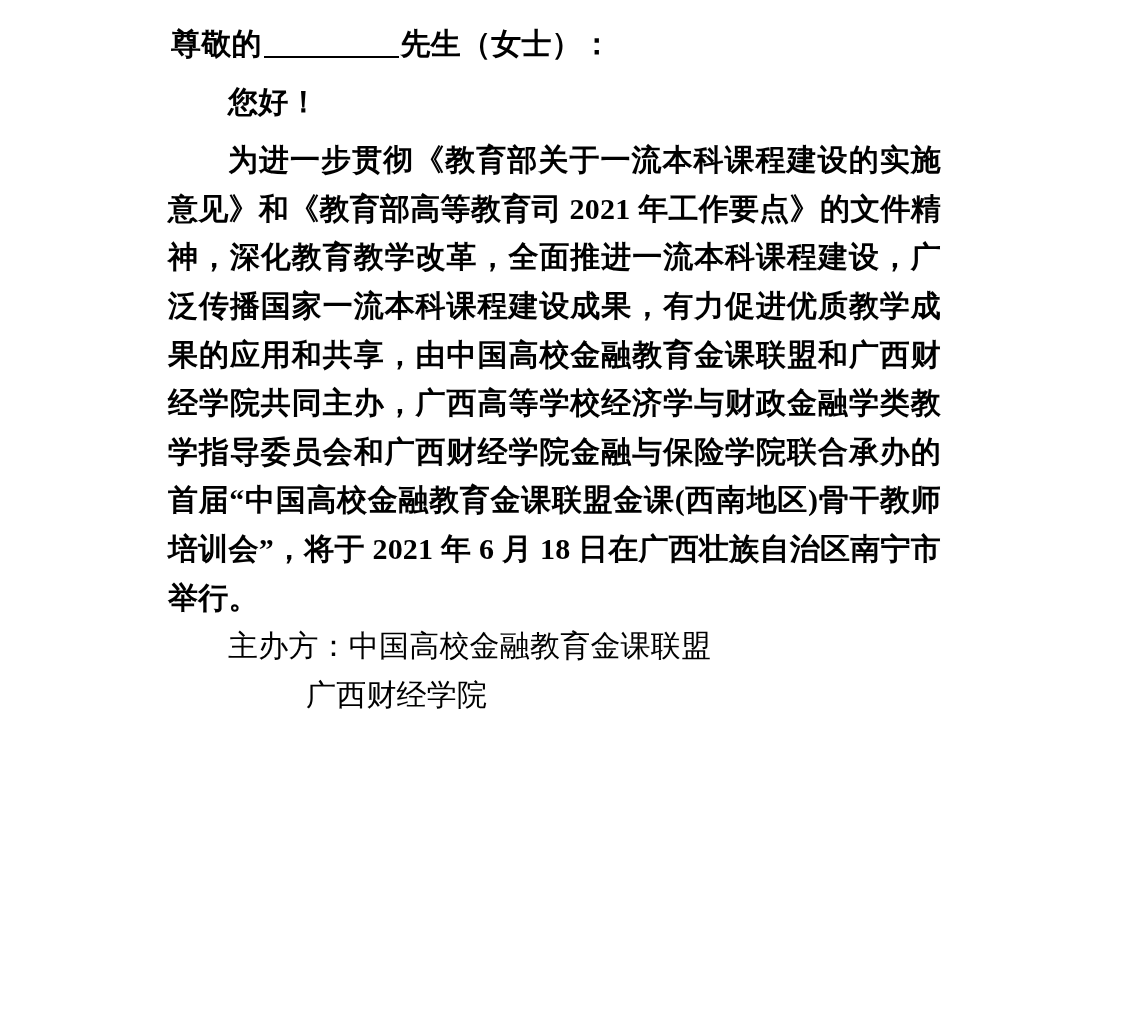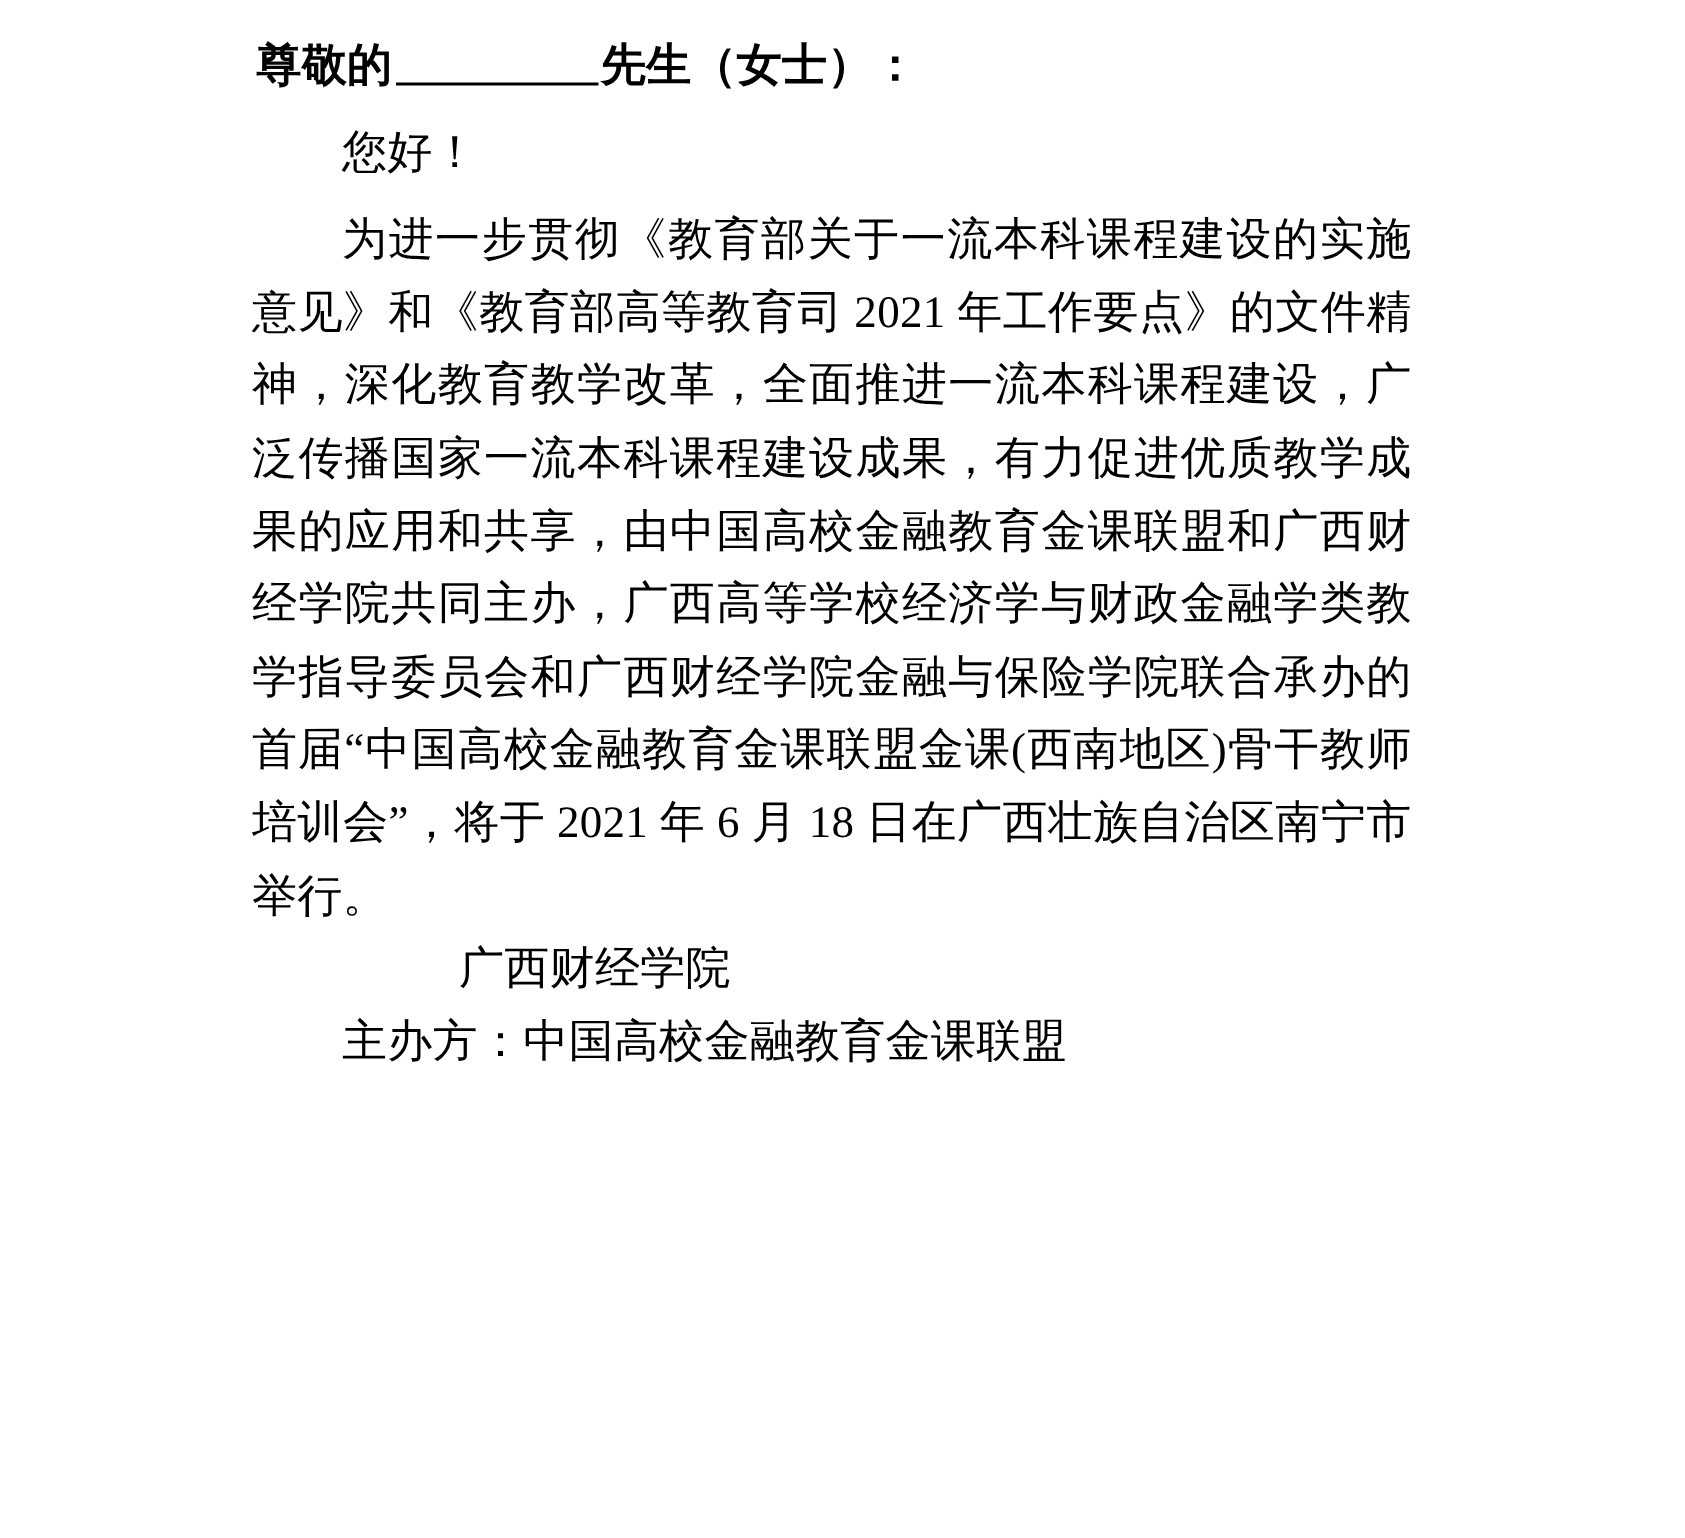--- a/index.html
+++ b/index.html
@@ -24,36 +24,37 @@
   .doc-body {
     font-size: 30px;
     line-height: 1.62;
     text-align: justify;
     text-justify: inter-ideograph;
     letter-spacing: 0.2px;
   }
   .para {
     margin: 0 0 0 0;
     text-indent: 2em;
+    font-weight: bold;
   }
   .salutation {
     font-weight: bold;
     text-indent: 0;
     margin: 0 0 9px 0;
     padding-left: 3px;
   }
   .blank-line {
     display: inline-block;
     width: 135px;
     border-bottom: 2px solid #000;
     vertical-align: -4px;
     margin: 0 2px;
   }
   .greeting {
-    font-weight: normal;
+    font-weight: bold;
     text-indent: 2em;
     margin: 0 0 10px 0;
   }
   .section-head {
     font-weight: bold;
     text-indent: 2em;
     margin: 6px 0 2px 0;
   }
   .org-line {
     text-indent: 2em;
@@ -70,17 +71,17 @@
   <div class="doc-body">
 
     <p class="salutation"><span>尊敬的</span><span class="blank-line"></span><span>先生（女士）：</span></p>
 
     <p class="greeting">您好！</p>
 
     <p class="para">为进一步贯彻《教育部关于一流本科课程建设的实施意见》和《教育部高等教育司 2021 年工作要点》的文件精神，深化教育教学改革，全面推进一流本科课程建设，广泛传播国家一流本科课程建设成果，有力促进优质教学成果的应用和共享，由中国高校金融教育金课联盟和广西财经学院共同主办，广西高等学校经济学与财政金融学类教学指导委员会和广西财经学院金融与保险学院联合承办的首届“中国高校金融教育金课联盟金课(西南地区)骨干教师培训会”，将于 2021 年 6 月 18 日在广西壮族自治区南宁市举行。</p>
 
 
 
+    <p class="org-line">主办方：中国高校金融教育金课联盟</p>
     <p class="org-line indented">广西财经学院</p>
-    <p class="org-line">主办方：中国高校金融教育金课联盟</p>
 
   </div>
 </div>
 
 </body></html>

